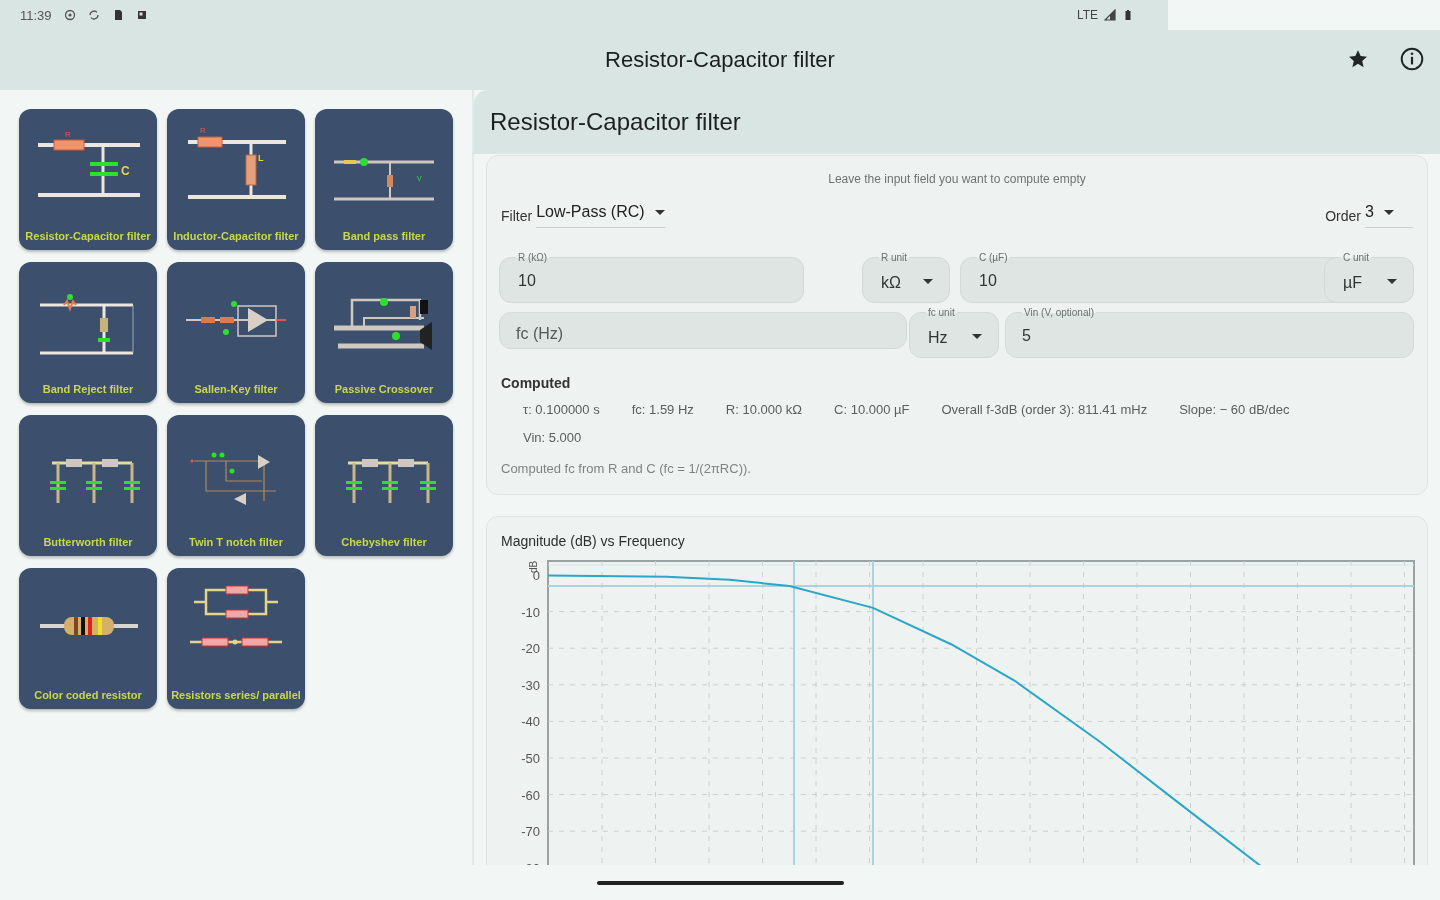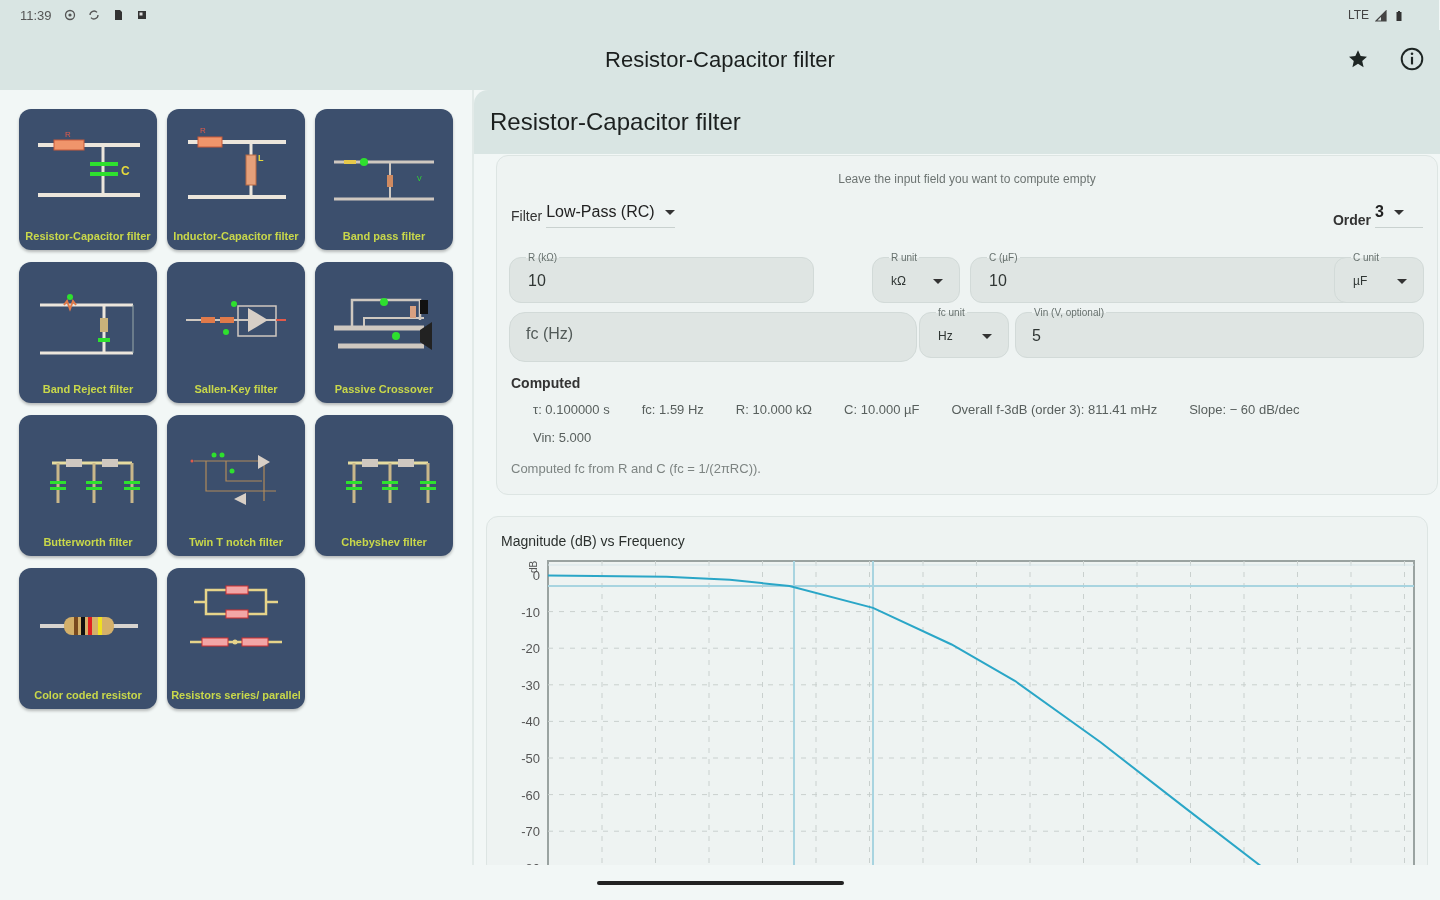--- a/index.html
+++ b/index.html
@@ -1,58 +1,58 @@
 <!DOCTYPE html>
 <html><head>
 <meta charset="utf-8">
 <style>
   * { box-sizing: border-box; margin: 0; padding: 0; }
   html, body { width: 1440px; height: 900px; overflow: hidden; }
   body { font-family: "Liberation Sans", sans-serif; background: #f2f7f6; color: #1d2321; position: relative; }
 
-  .status-bar { position: absolute; left: 0; top: 0; width: 1439px; height: 30px; background: #d9e5e3; display: flex; align-items: center; padding: 0 20px; font-size: 13px; color: #555; }
+  .status-bar { position: absolute; left: 0; top: 0; width: 1168px; height: 30px; background: #d9e5e3; display: flex; align-items: center; padding: 0 20px; font-size: 13px; color: #555; }
   .status-left { display: flex; align-items: center; gap: 12px; }
-  .status-right { margin-left: auto; display: flex; align-items: flex-end; gap: 6px; padding-right: 14px; font-size: 12px; color: #444; }
+  .status-right { margin-left: auto; display: flex; align-items: center; gap: 6px; padding-right: 14px; font-size: 12px; color: #444; }
   .sb-icon { width: 12px; height: 12px; display: inline-block; }
 
   .app-bar { position: absolute; left: 0; top: 30px; width: 1440px; height: 60px; background: #d9e5e3; display: flex; align-items: center; justify-content: center; }
   .app-title { font-size: 22px; color: #1b1f1e; }
   .app-actions { position: absolute; right: 12px; top: 12px; display: flex; gap: 22px; }
   .icon-btn { width: 32px; height: 34px; display: flex; align-items: center; justify-content: center; cursor: pointer; }
 
   .left-pane { position: absolute; left: 0; top: 90px; width: 472px; height: 775px; background: #f2f7f6; }
   .tile-grid { position: absolute; left: 19px; top: 19px; display: grid; grid-template-columns: repeat(3, 138px); grid-auto-rows: 141px; column-gap: 10px; row-gap: 12px; }
   .tile { background: #3c4f6d; border-radius: 12px; position: relative; box-shadow: 0 2px 3px rgba(0,0,0,0.25); cursor: pointer; overflow: hidden; }
   .tile svg { position: absolute; left: 9px; top: 8px; width: 120px; height: 90px; }
   .tile-label { position: absolute; left: 4px; right: 4px; bottom: 6px; text-align: center; color: #c9d84a; font-size: 11px; font-weight: bold; line-height: 16px; }
 
   .divider-v { position: absolute; left: 472px; top: 90px; width: 2px; height: 775px; background: #e2eae8; }
 
   .right-pane { position: absolute; left: 474px; top: 90px; width: 966px; height: 775px; overflow: hidden; }
   .detail-header { position: absolute; left: 0; top: 0; width: 966px; height: 64px; background: #d9e5e3; border-top-left-radius: 14px; display: flex; align-items: center; padding-left: 16px; }
   .detail-title { font-size: 24px; color: #1c201f; }
 
   .card { position: absolute; background: #eef3f2; border: 1px solid #dde5e3; border-radius: 12px; }
-  .card-inputs { left: 22px; top: 65px; width: 942px; height: 340px; padding-left: 16px; }
+  .card-inputs { left: 12px; top: 65px; width: 942px; height: 340px; padding-left: 16px; }
   .hint { position: absolute; left: 0; right: 0; top: 16px; text-align: center; font-size: 12px; color: #6d7472; }
 
   .filter-row { position: absolute; left: 14px; top: 47px; display: flex; align-items: center; text-align: right; }
   .lbl-small { font-size: 14px; color: #333; }
   .dropdown { display: flex; align-items: center; gap: 10px; margin-left: 4px; padding-bottom: 6px; border-bottom: 1px solid #c9d1cf; font-size: 16px; color: #222; cursor: pointer; }
   .caret { width: 0; height: 0; border-left: 5px solid transparent; border-right: 5px solid transparent; border-top: 5px solid #333; display: inline-block; }
-  .order-row { position: absolute; right: 14px; top: 47px; display: flex; align-items: flex-end; font-weight: bold; }
+  .order-row { position: absolute; right: 14px; top: 47px; display: flex; align-items: center; }
   .order-row .dropdown { min-width: 48px; }
 
   .field { position: absolute; background: #dfe5e3; border: 1px solid #d2dad8; border-radius: 12px; cursor: text; }
   .field .flabel { position: absolute; left: 16px; top: -6px; font-size: 10px; color: #66706d; background: linear-gradient(#eef3f2 55%, #dfe5e3 55%); padding: 0 2px; }
   .field .fvalue { position: absolute; left: 18px; top: 14px; font-size: 16px; color: #303634; }
   .field .fplaceholder { position: absolute; left: 16px; top: 12px; font-size: 16px; color: #525a58; }
   .field .fcaret { position: absolute; right: 16px; top: 21px; }
   .field.select { cursor: pointer; }
-  .field.select .fvalue { font-size: 12px; top: 16px; text-align: right; }
+  .field.select .fvalue { font-size: 16px; top: 16px; text-align: right; }
 
   .computed-title { position: absolute; left: 14px; top: 219px; font-size: 14px; color: #333; font-weight: bold; }
   .computed-row { position: absolute; left: 36px; top: 246px; display: flex; gap: 32px; font-size: 13px; color: #585f5d; white-space: nowrap; }
   .computed-row2 { position: absolute; left: 36px; top: 274px; font-size: 13px; color: #585f5d; }
   .computed-note { position: absolute; left: 14px; top: 305px; font-size: 13px; color: #7d8482; }
 
   .card-chart { left: 12px; top: 426px; width: 942px; height: 360px; }
   .chart-title { position: absolute; left: 14px; top: 16px; font-size: 14px; color: #2b302e; font-weight: normal; }
   .chart-svg { position: absolute; left: 0; top: 0; }
 
@@ -324,21 +324,21 @@
     <div class="field" style="left:473px; top:101px; width:418px; height:46px;">
       <span class="flabel">C (µF)</span>
       <span class="fvalue">10</span>
     </div>
     <div class="field select" style="left:837px; top:101px; width:90px; height:46px;">
       <span class="flabel">C unit</span>
       <span class="fvalue">µF</span>
       <span class="caret fcaret"></span>
     </div>
 
-    <div class="field" style="left:12px; top:156px; width:408px; height:50px;border-radius:16px;">
+    <div class="field" style="left:12px; top:156px; width:408px; height:37px;">
       <span class="fplaceholder">fc (Hz)</span>
     </div>
     <div class="field select" style="left:422px; top:156px; width:90px; height:46px;">
       <span class="flabel">fc unit</span>
       <span class="fvalue">Hz</span>
       <span class="caret fcaret"></span>
     </div>
     <div class="field" style="left:518px; top:156px; width:409px; height:46px;">
       <span class="flabel">Vin (V, optional)</span>
       <span class="fvalue" style="left:16px;">5</span>

